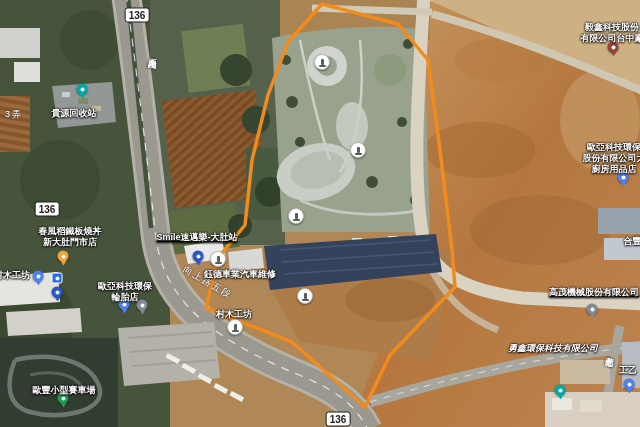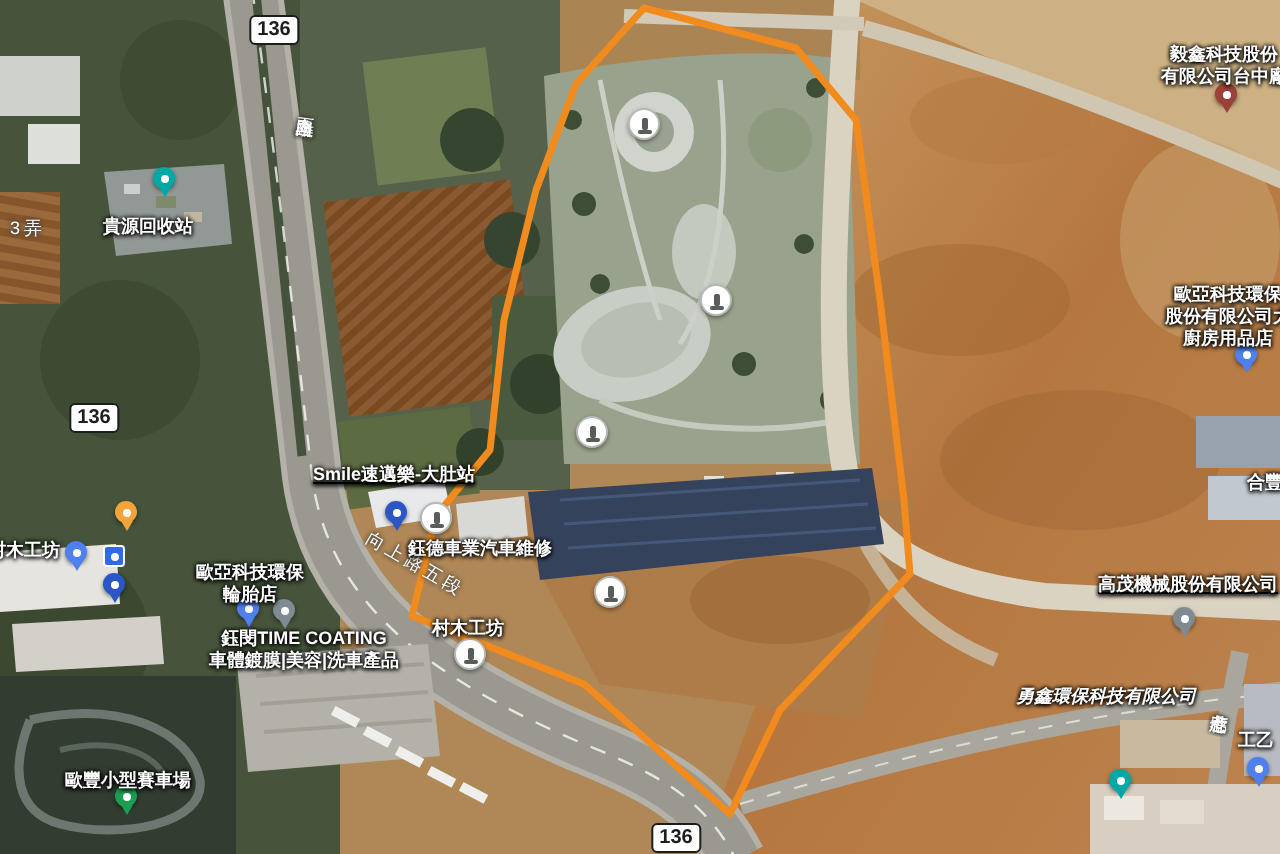--- a/index.html
+++ b/index.html
@@ -181,34 +181,34 @@
       <div class="shield" style="left: 47px; top: 209px;">136</div>
       <div class="shield" style="left: 338px; top: 419px;">136</div>
       <div class="roadlabel vert" style="transform: rotate(7deg); left: 149px; top: 52px;">向上路五段</div>
       <div class="roadlabel" style="transform: rotate(30deg); left: 180px; top: 276px;">向上路五段</div>
       <div class="roadlabel vert" style="transform: rotate(8deg); left: 606px; top: 350px;">蔗廍七巷</div>
       <div class="roadlabel" style="transform: rotate(0deg); left: 5px; top: 108px;">3弄</div>
       <div class="poi" style="left: 74px; top: 66px; margin-top: 42px;">
         <div class="poi-line">貴源回收站</div>
       </div>
       <div class="pin" style="background: rgb(0, 169, 165); border-top-color: rgb(0, 169, 165); color: rgb(0, 169, 165); left: 82px; top: 89px;"></div>
+      <div class="poi" style="left: 70px; top: 226px;">
+        <div class="poi-line">春風稻鐵板燒丼</div>
+        <div class="poi-line">新大肚門市店</div>
+      </div>
       <div class="pin" style="background: rgb(242, 164, 58); border-top-color: rgb(242, 164, 58); color: rgb(242, 164, 58); left: 63px; top: 256px;"></div>
       <div class="poi" style="left: 12px; top: 270px;">
         <div class="poi-line">村木工坊</div>
       </div>
       <div class="pin" style="background: rgb(78, 128, 238); border-top-color: rgb(78, 128, 238); color: rgb(78, 128, 238); left: 38px; top: 276px;"></div>
       <div class="poi" style="left: 125px; top: 281px;">
         <div class="poi-line">歐亞科技環保</div>
         <div class="poi-line">輪胎店</div>
       </div>
       <div class="pin" style="background: rgb(78, 128, 238); border-top-color: rgb(78, 128, 238); color: rgb(78, 128, 238); left: 124px; top: 304px;"></div>
-      <div class="poi" style="left: 152px; top: 314px;">
-        <div class="poi-line">鈺閔TIME COATING</div>
-        <div class="poi-line">車體鍍膜|美容|洗車產品</div>
-      </div>
       <div class="poi" style="left: 64px; top: 385px;">
         <div class="poi-line">歐豐小型賽車場</div>
       </div>
       <div class="pin" style="background: rgb(29, 157, 80); border-top-color: rgb(29, 157, 80); color: rgb(29, 157, 80); left: 63px; top: 398px;"></div>
       <div class="poi" style="left: 197px; top: 232px; text-decoration: underline;">
         <div class="poi-line">Smile速邁樂-大肚站</div>
       </div>
       <div class="pin" style="background: rgb(42, 86, 198); border-top-color: rgb(42, 86, 198); color: rgb(42, 86, 198); left: 198px; top: 256px;"></div>
       <div class="poi" style="left: 230px; top: 269px; padding-left: 20px;">
         <div class="poi-line">鈺德車業汽車維修</div>

